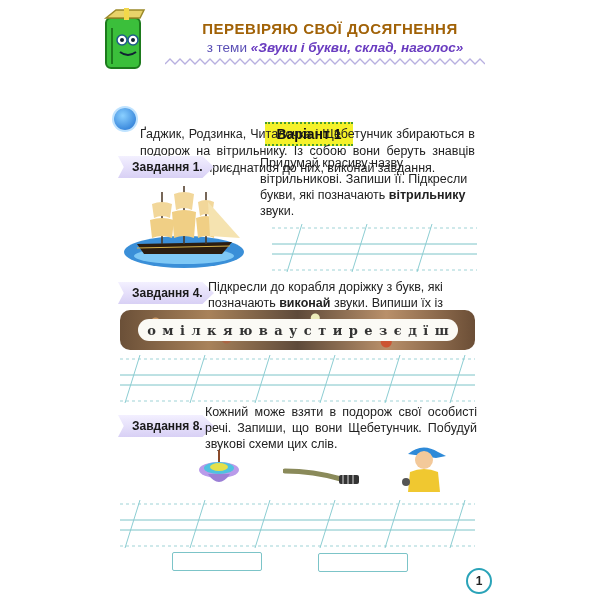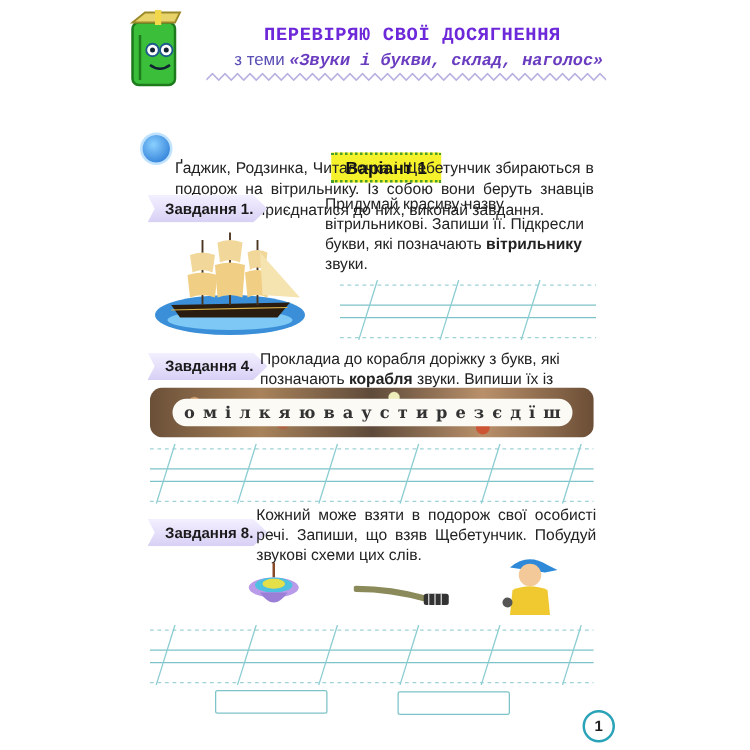--- a/index.html
+++ b/index.html
@@ -1,20 +1,20 @@
 <!DOCTYPE html>
 <html><head>
 <meta charset="utf-8">
 <style>
   html, body { margin:0; padding:0; }
   body { width:600px; height:600px; background:#ffffff; position:relative; overflow:hidden; font-family:"Liberation Sans", sans-serif; color:#222; }
   .abs { position:absolute; }
-  .title1 { left:180px; top:20px; width:300px; text-align:center; font-family:Liberation Mono, monospace; font-weight:bold; font-size:15px; color:#6d28d9; letter-spacing:0.5px; }
+  .title1 { left:180px; top:20px; width:300px; text-align:center; font-family:Liberation Sans, sans-serif; font-weight:bold; font-size:15px; color:#a16207; letter-spacing:0.5px; }
   .title2 { left:170px; top:40px; width:330px; text-align:center; font-size:13.5px; color:#5a4fb5; }
-  .title2 .q { font-family:Liberation Mono, monospace; font-weight:bold; font-style:italic; color:#6a3cc0; }
+  .title2 .q { font-family:Liberation Sans, sans-serif; font-weight:bold; font-style:italic; color:#6a3cc0; }
   .zigzag { left:165px; top:58px; width:320px; height:8px; }
   .variant { left:265px; top:82px; width:88px; height:20px; background:#f5f12a; border-top:2px dotted #4a9e2a; border-bottom:2px dotted #4a9e2a; text-align:center; font-weight:bold; font-size:14px; line-height:20px; color:#111;margin-top:40px; }
   .intro { left:140px; top:106px; width:335px; font-size:12.5px; line-height:17px; text-align:justify;margin-top:20px; }
   .mic { left:114px; top:108px; width:22px; height:22px; border-radius:50%; background:radial-gradient(circle at 40% 35%, #8ad0ff, #1e6fd0); box-shadow:0 0 0 2px #bfe3ff; }
   .badge { height:22px; width:82px; background:linear-gradient(#f3f0ff,#d8d0f5); color:#1a1a1a; font-weight:bold; font-size:12px; line-height:22px; padding-left:14px; clip-path:polygon(0 0, 88% 0, 100% 50%, 88% 100%, 0 100%, 6% 50%); }
   .task-text { font-size:12.5px; line-height:16px; }
   .task-text b { font-weight:bold; }
   .lines { overflow:hidden; }
   .stones { left:120px; top:310px; width:355px; height:40px; border-radius:10px; background:
       radial-gradient(circle at 10% 30%, #c96 0 4px, transparent 5px),
@@ -81,21 +81,21 @@
   <line x1="0" y1="20" x2="205" y2="20" stroke="#7cc4c8"></line>
   <line x1="0" y1="30" x2="205" y2="30" stroke="#7cc4c8"></line>
   <line x1="0" y1="46" x2="205" y2="46" stroke="#9fd3d6" stroke-dasharray="3,3"></line>
   <line x1="30" y1="0" x2="15" y2="48" stroke="#8ccdd2"></line>
   <line x1="95" y1="0" x2="80" y2="48" stroke="#8ccdd2"></line>
   <line x1="160" y1="0" x2="145" y2="48" stroke="#8ccdd2"></line>
 </svg>
 
 <div class="abs badge" style="left:118px;top:282px;">Завдання 4.</div>
 <div class="abs task-text" style="left:208px;top:279px;width:270px;">
-  <span>Прокладиа до корабля доріжку з букв, які позначають </span><b>корабля</b><span> звуки. Випиши їх із поданого ряду.</span>
+  <span>Підкресли до корабля доріжку з букв, які позначають </span><b>виконай</b><span> звуки. Випиши їх із поданого ряду.</span>
 </div>
 <div class="abs stones"></div>
 <div class="abs letters">
   <span>о</span>
   <span>м</span>
   <span>і</span>
   <span>л</span>
   <span>к</span>
   <span>я</span>
   <span>ю</span>
@@ -120,21 +120,21 @@
   <line x1="0" y1="46" x2="355" y2="46" stroke="#9fd3d6" stroke-dasharray="3,3"></line>
   <line x1="20" y1="0" x2="5" y2="48" stroke="#8ccdd2"></line>
   <line x1="85" y1="0" x2="70" y2="48" stroke="#8ccdd2"></line>
   <line x1="150" y1="0" x2="135" y2="48" stroke="#8ccdd2"></line>
   <line x1="215" y1="0" x2="200" y2="48" stroke="#8ccdd2"></line>
   <line x1="280" y1="0" x2="265" y2="48" stroke="#8ccdd2"></line>
   <line x1="345" y1="0" x2="330" y2="48" stroke="#8ccdd2"></line>
 </svg>
 
 <div class="abs badge" style="left:118px;top:415px;">Завдання 8.</div>
-<div class="abs task-text" style="left:205px;top:404px;width:272px;text-align:justify;">Кожний може взяти в подорож свої особисті речі. Запиши, що взяв Щебетунчик. Побудуй звукові схеми цих слів.</div>
+<div class="abs task-text" style="left:205px;top:404px;width:272px;text-align:justify;">Кожний може взяти в подорож свої особисті речі. Запиши, що вони Щебетунчик. Побудуй звукові схеми цих слів.</div>
 
 <div class="abs" style="left:196px;top:450px;width:46px;height:40px;">
   <svg width="46" height="40" viewBox="0 0 46 40">
     <line x1="23" y1="0" x2="23" y2="12" stroke="#8a4a2a" stroke-width="2"></line>
     <ellipse cx="23" cy="20" rx="20" ry="8" fill="#b99bea"></ellipse>
     <ellipse cx="23" cy="18" rx="15" ry="6" fill="#4fc1e0"></ellipse>
     <ellipse cx="23" cy="17" rx="9" ry="4" fill="#e4e04a"></ellipse>
     <path d="M12 24 Q23 40 34 24" fill="#9b7fd6"></path>
   </svg>
 </div>

